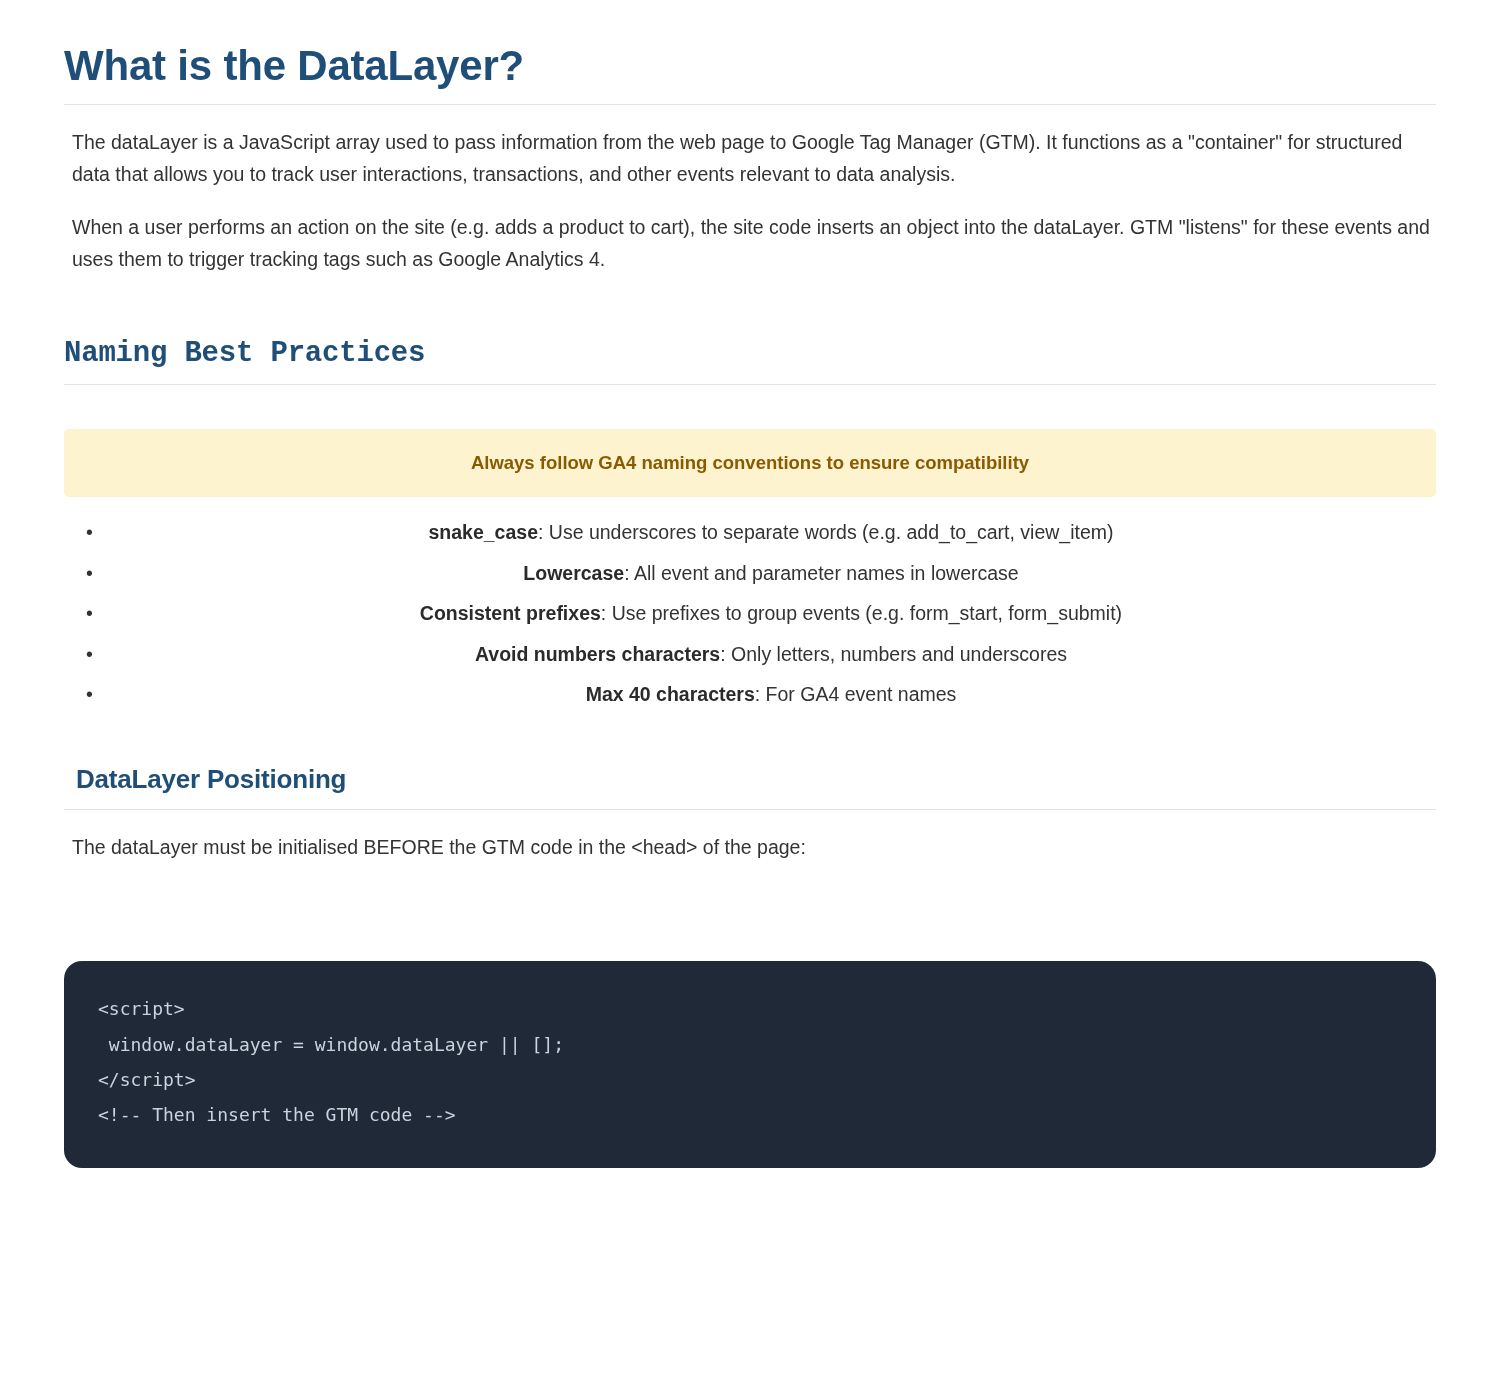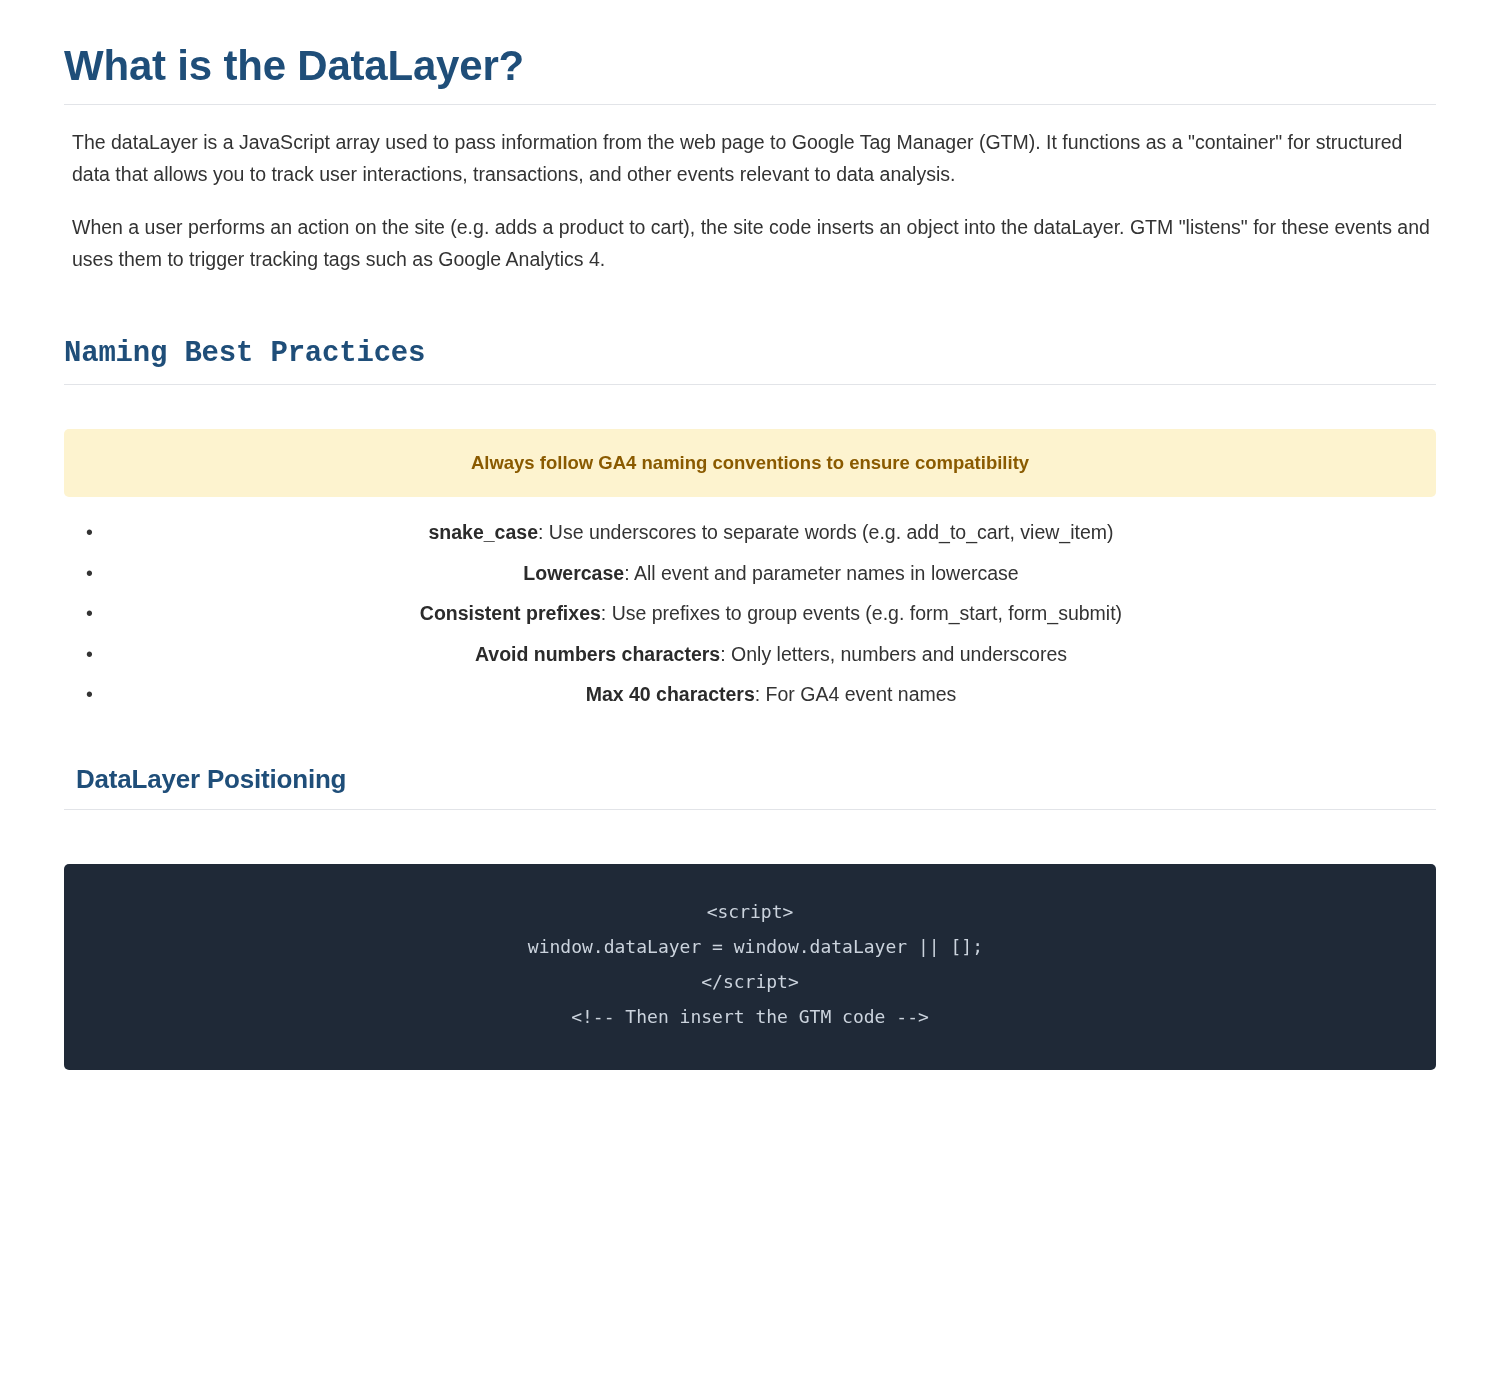--- a/index.html
+++ b/index.html
@@ -89,25 +89,24 @@
     top: 0;
     color: #333333;
   }
   ul.practice-list li .term {
     font-weight: bold;
     color: #2b2b2b;
   }
 
   .code-block {
     background: #1f2937;
-    border-radius: 5px;
-    margin-top: 54px;
+    border-radius: 18px;
+    margin-top: 98px;
     padding: 30px 34px 36px 34px;
     box-sizing: border-box;
-    text-align: center;
   }
   .code-line {
     font-family: "DejaVu Sans Mono", monospace;
     font-size: 18px;
     line-height: 1.95;
     color: #cbd3dd;
     white-space: pre;
   }
 </style>
 </head>
@@ -149,20 +148,21 @@
         <span class="term">Max 40 characters</span><span>: For GA4 event names</span>
       </li>
     </ul>
   </section>
 
   <div class="spacer-sm"></div>
 
   <section>
     <h3 class="section-title">DataLayer Positioning</h3>
     <hr class="rule">
+    <p class="body-text">The dataLayer must be initialised BEFORE the GTM code in the &lt;head&gt; of the page:</p>
 
     <div class="code-block">
       <div class="code-line">&lt;script&gt;</div>
       <div class="code-line"> window.dataLayer = window.dataLayer || [];</div>
       <div class="code-line">&lt;/script&gt;</div>
       <div class="code-line">&lt;!-- Then insert the GTM code --&gt;</div>
     </div>
   </section>
 
 </div>

